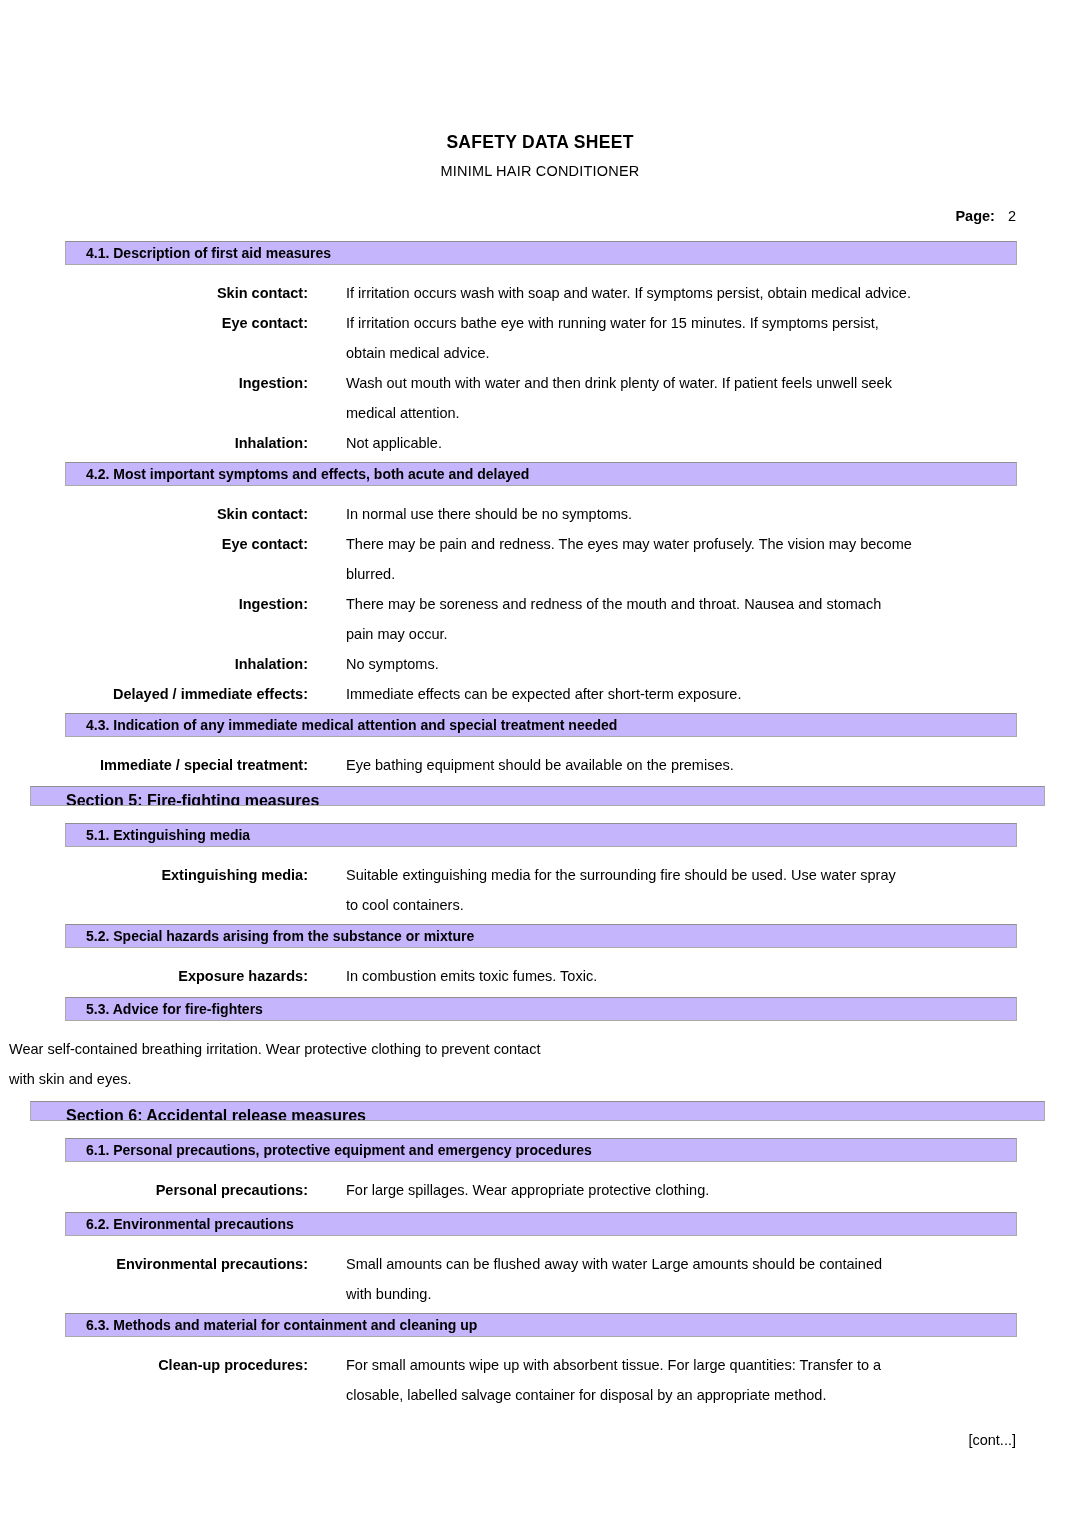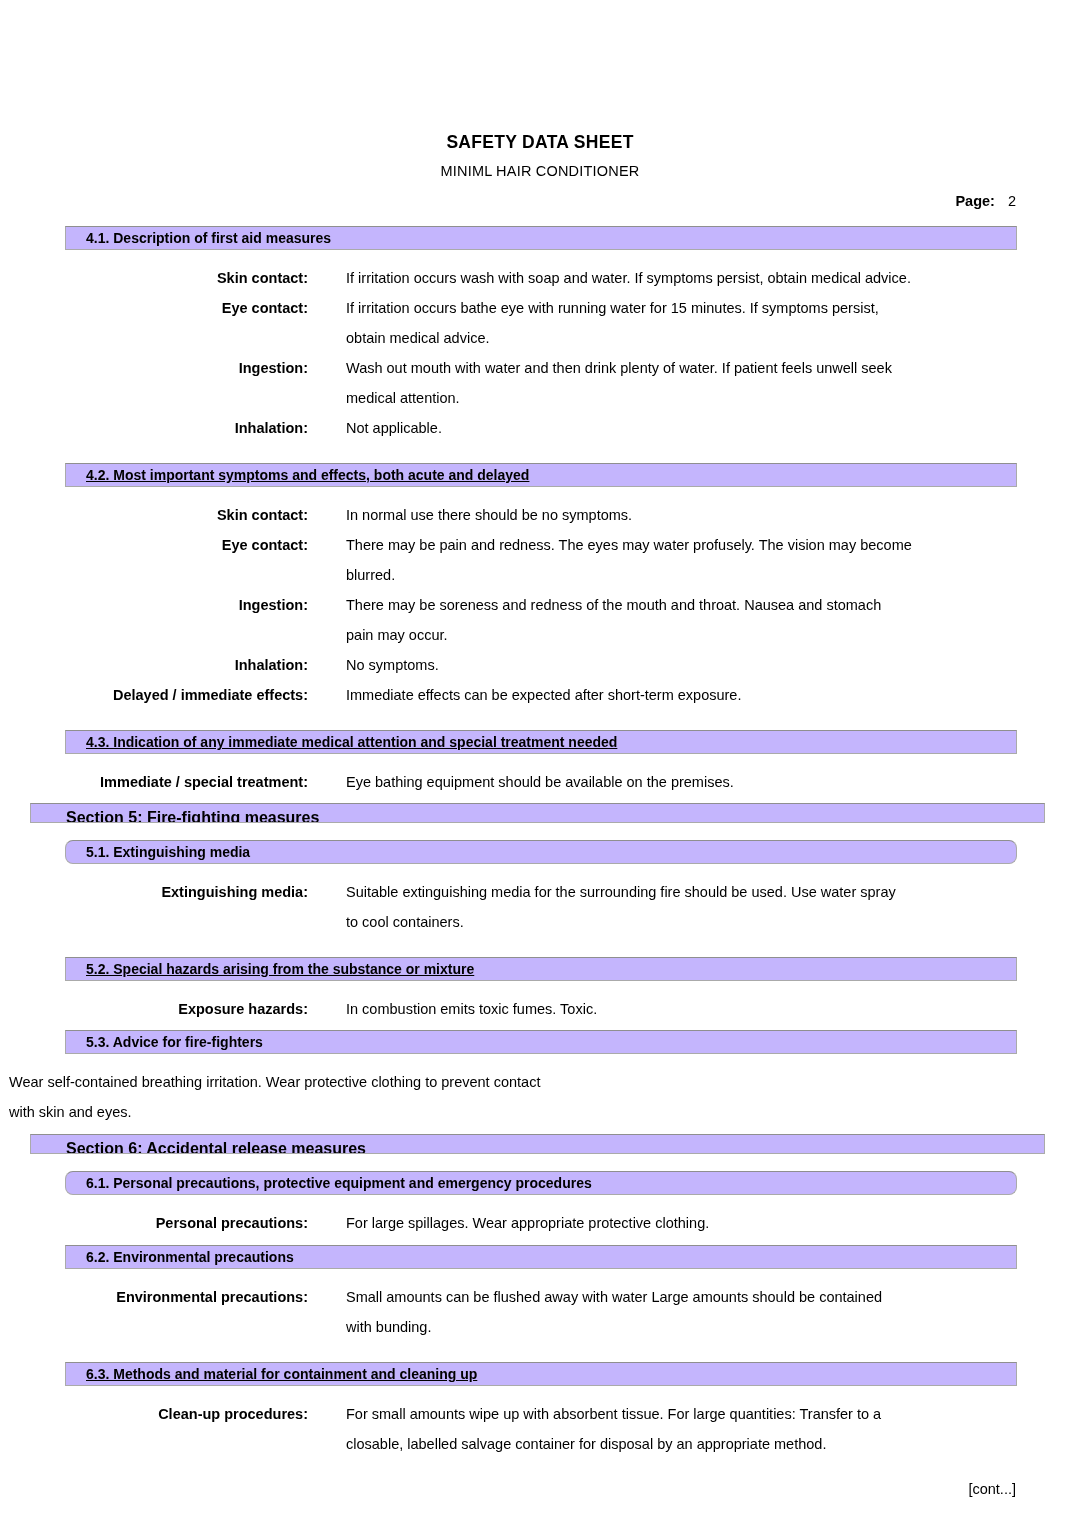--- a/index.html
+++ b/index.html
@@ -15,21 +15,21 @@
 
   .doc-title {
     text-align:center; font-weight:bold; font-size:17.5px; line-height:20px;
     letter-spacing:0.3px;
   }
   .doc-subtitle {
     text-align:center; font-size:14.5px; line-height:20px; margin-top:9px;
     letter-spacing:0.2px;
   }
   .page-row {
-    text-align:right; padding-right:64px; margin-top:10px;
+    text-align:right; padding-right:64px; margin-top:25px;
     font-size:14.5px; line-height:20px;
   }
   .page-label { font-weight:bold; }
   .page-num { margin-left:13px; }
 
   .bar {
     background:#c4b5fd;
     border:1px solid #aaaaaa;
     border-top-color:#8f8f8f;
     font-weight:bold;
@@ -39,23 +39,23 @@
   .bar.sub {
     margin-left:65px; width:952px; height:24px; line-height:22px;
     padding-left:20px; font-size:14px;
   }
   .bar.major {
     margin-left:30px; width:1015px; height:20px; line-height:28px;
     padding-left:35px; font-size:16px;
   }
   .mt6  { margin-top:6px; }
   .mt7  { margin-top:7px; }
-  .mt8  { margin-top:20px;text-decoration:underline; }
+  .mt8  { margin-top:4px; }
   .mt15 { margin-top:15px; }
-  .mt17 { margin-top:17px;border-radius:8px; }
+  .mt17 { margin-top:17px; }
 
   .rows { margin-top:13px; }
   .row { display:flex; font-size:14.5px;gap:29px; }
   .row .label {
     flex:0 0 308px; width:308px; text-align:right; font-weight:bold;
     line-height:30px; white-space:nowrap;
   }
   .row .value { margin-left:9px; line-height:30px; }
   .row .value .line { white-space:nowrap; }
 

